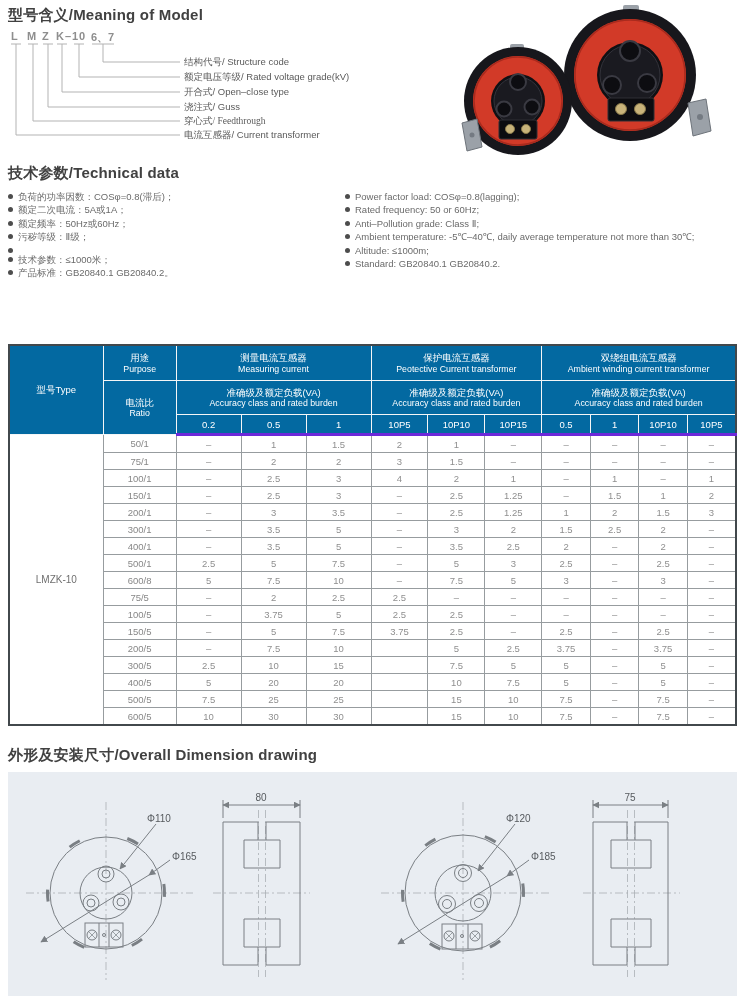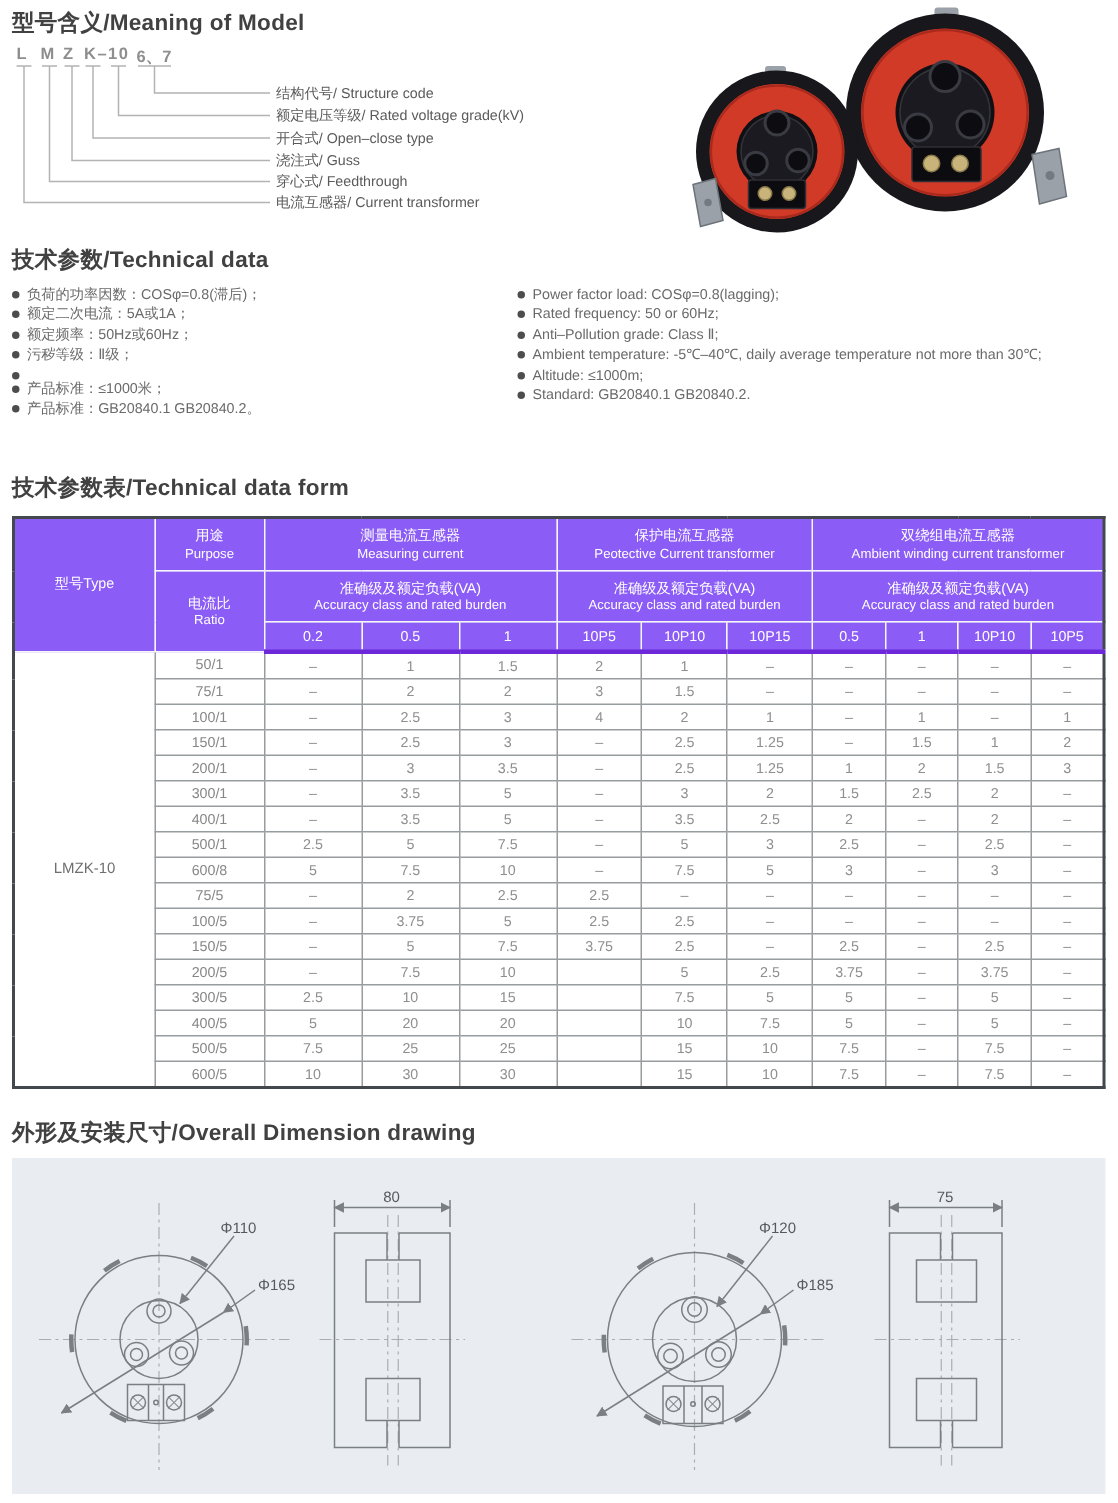--- a/index.html
+++ b/index.html
@@ -17,21 +17,21 @@
   .bullets{position:absolute;left:8px;top:190px;width:729px;}
   .bullets ul{list-style:none;margin:0;padding:0;position:absolute;top:0;}
   .bullets ul.cn{left:0;width:330px;}
   .bullets ul.en{left:337px;width:392px;}
   .bullets li{display:flex;align-items:flex-start;font-size:9.5px;color:#6a6a6a;line-height:13.4px;white-space:nowrap;text-align:center;}
   .bullets .dot{flex:0 0 auto;width:5px;height:5px;border-radius:50%;background:#4d4d4d;margin:4px 5px 0 0;}
   
   table.data{position:absolute;left:8px;top:344px;width:729px;border-collapse:collapse;table-layout:fixed;
              border:2px solid #42484c;}
   table.data th,table.data td{padding:0;text-align:center;vertical-align:middle;}
-  table.data thead th{background:#8b5cf6;color:#fff;font-weight:400;border:1px solid #f4f6f7;margin-left:16px;}
+  table.data thead th{background:#0369a1;color:#fff;font-weight:400;border:1px solid #f4f6f7;margin-left:16px;}
   table.data thead tr.h1 th{height:34px;}
   table.data thead tr.h2 th{height:33px;}
   table.data thead tr.h3 th{height:18px;font-size:9.5px;}
   .hcn{font-size:9.5px;line-height:11.5px;}
   .hen{font-size:8.8px;line-height:10.5px;}
   table.data thead tr.h3 th{border-bottom:3px solid #6d28d9;}
   table.data tbody td{border:1px solid #979c9f;height:16px;font-size:9.5px;color:#8f8f8f;background:#fff;}
   table.data tbody td.model{font-size:10px;color:#6f6f6f;}
   table.data tbody td.ratio{color:#878787;}
   
@@ -61,21 +61,21 @@
         <path d="M49,1 H59 M54,1 V49 H172"></path>
         <path d="M35,1 H45 M40,1 V64 H172"></path>
         <path d="M20,1 H30 M25,1 V78 H172"></path>
         <path d="M3,1 H13 M8,1 V92 H172"></path>
       </g>
     </svg>
     <div class="mlabel" style="top:26px;">结构代号/ Structure code</div>
     <div class="mlabel" style="top:41px;">额定电压等级/ Rated voltage grade(kV)</div>
     <div class="mlabel" style="top:56px;">开合式/ Open–close type</div>
     <div class="mlabel" style="top:71px;">浇注式/ Guss</div>
-    <div class="mlabel" style="top:85px;">穿心式/ Feedthrough</div>
+    <div class="mlabel" style="top:85px;font-family:Liberation Serif, serif;">穿心式/ Feedthrough</div>
     <div class="mlabel" style="top:99px;">电流互感器/ Current transformer</div>
   </div>
 
   <div class="photos">
     <svg width="307" height="158">
 
       <g>
         <rect x="193" y="2" width="16" height="9" rx="2" fill="#9ba1a8"></rect>
         <circle cx="200" cy="72" r="66" fill="#17171c"></circle>
         <circle cx="200" cy="72" r="56" fill="#d23a28"></circle>
@@ -128,21 +128,21 @@
         </li>
         <li>
           <span class="dot"></span>
           <span>污秽等级：Ⅱ级；</span>
         </li>
         <li>
           <span class="dot"></span>
         </li>
         <li>
           <span class="dot"></span>
-          <span>产品标准：≤1000米；</span>
+          <span>技术参数：≤1000米；</span>
         </li>
         <li>
           <span class="dot"></span>
           <span>产品标准：GB20840.1  GB20840.2。</span>
         </li>
       </ul>
     <ul class="en">
         <li>
           <span class="dot"></span>
           <span>Power factor load: COSφ=0.8(lagging);</span>
@@ -163,21 +163,20 @@
           <span class="dot"></span>
           <span>Altitude: ≤1000m;</span>
         </li>
         <li>
           <span class="dot"></span>
           <span>Standard: GB20840.1  GB20840.2.</span>
         </li>
       </ul>
   </div>
 
-  <div class="sec-title" style="top:316px;">技术参数表/Technical data form</div>
 
   <table class="data">
     <colgroup>
       <col style="width:12.9%">
         <col style="width:10%">
       <col style="width:8.9%">
         <col style="width:8.9%">
         <col style="width:8.9%">
       <col style="width:7.8%">
         <col style="width:7.8%">

